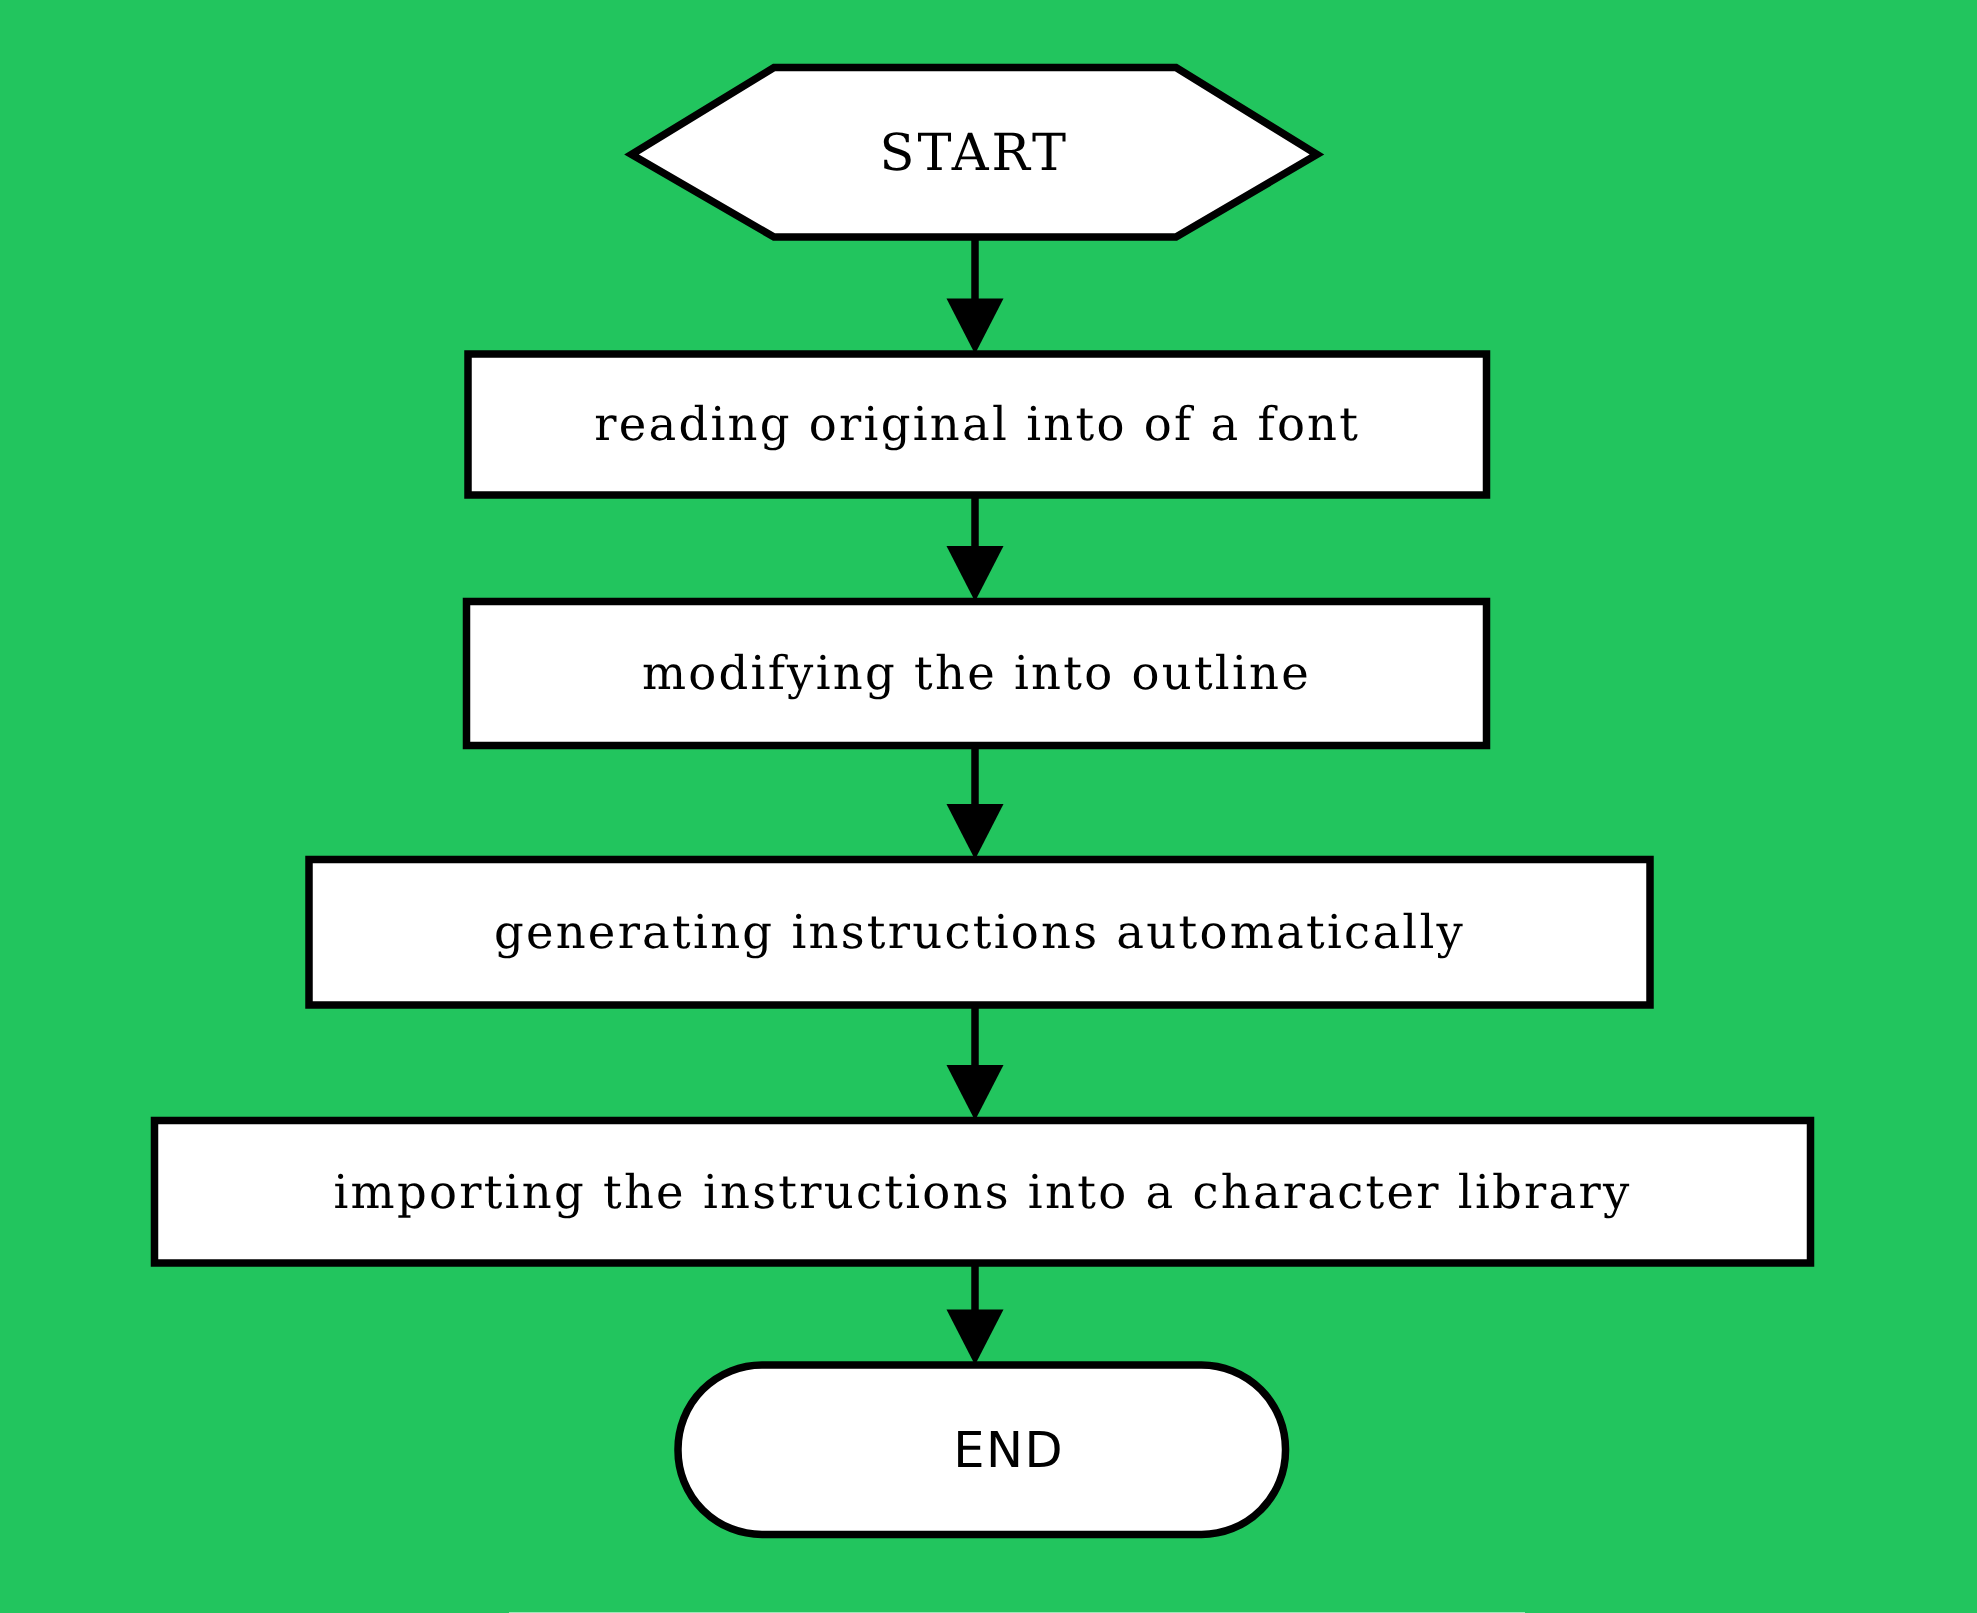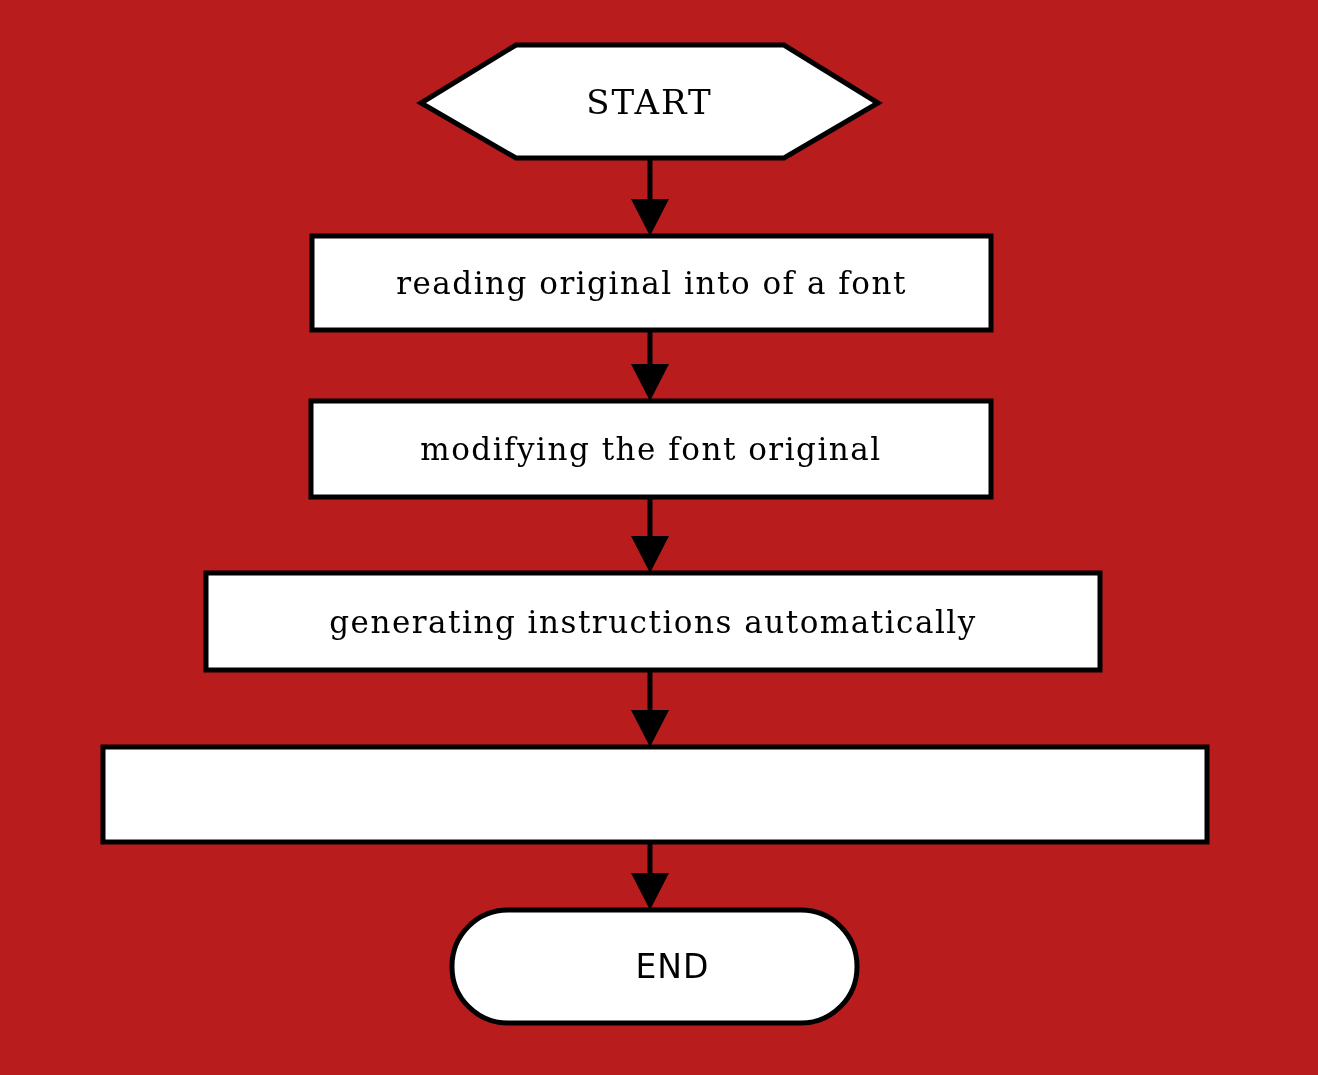--- a/index.html
+++ b/index.html
@@ -8,21 +8,21 @@
     padding: 0;
     background: #ffffff;
   }
   body {
     font-family: "DejaVu Serif", serif;
   }
   #flowchart-canvas {
     position: relative;
     width: 1318px;
     height: 1075px;
-    background: #b91c1c;
+    background: #22c55e;
     overflow: hidden;
   }
   #flow-svg {
     position: absolute;
     top: 0;
     left: 0;
     width: 1318px;
     height: 1075px;
     display: block;
   }
@@ -110,20 +110,21 @@
     <g>
       <line class="connector-line" x1="650" y1="842" x2="650" y2="887"></line>
       <polygon class="connector-head" points="650,910 631,873 669,873"></polygon>
     </g>
   </svg>
 
   <div class="node-text text-start" style="left:421px; top:45px; width:457px; height:113px;">START</div>
 
   <div class="node-text text-mono-serif" style="left:312px; top:236px; width:679px; height:94px;">reading original into of a font</div>
 
-  <div class="node-text text-mono-serif" style="left:311px; top:401px; width:680px; height:96px;">modifying the font original</div>
+  <div class="node-text text-mono-serif" style="left:311px; top:401px; width:680px; height:96px;">modifying the into outline</div>
 
   <div class="node-text text-mono-serif" style="left:206px; top:573px; width:894px; height:97px;">generating instructions automatically</div>
 
+  <div class="node-text text-mono-serif" style="left:103px; top:747px; width:1104px; height:95px;">importing the instructions into a character library</div>
 
   <div class="node-text text-end" style="left:470px; top:910px; width:405px; height:113px;">END</div>
 
 </div>
 
 </body></html>

